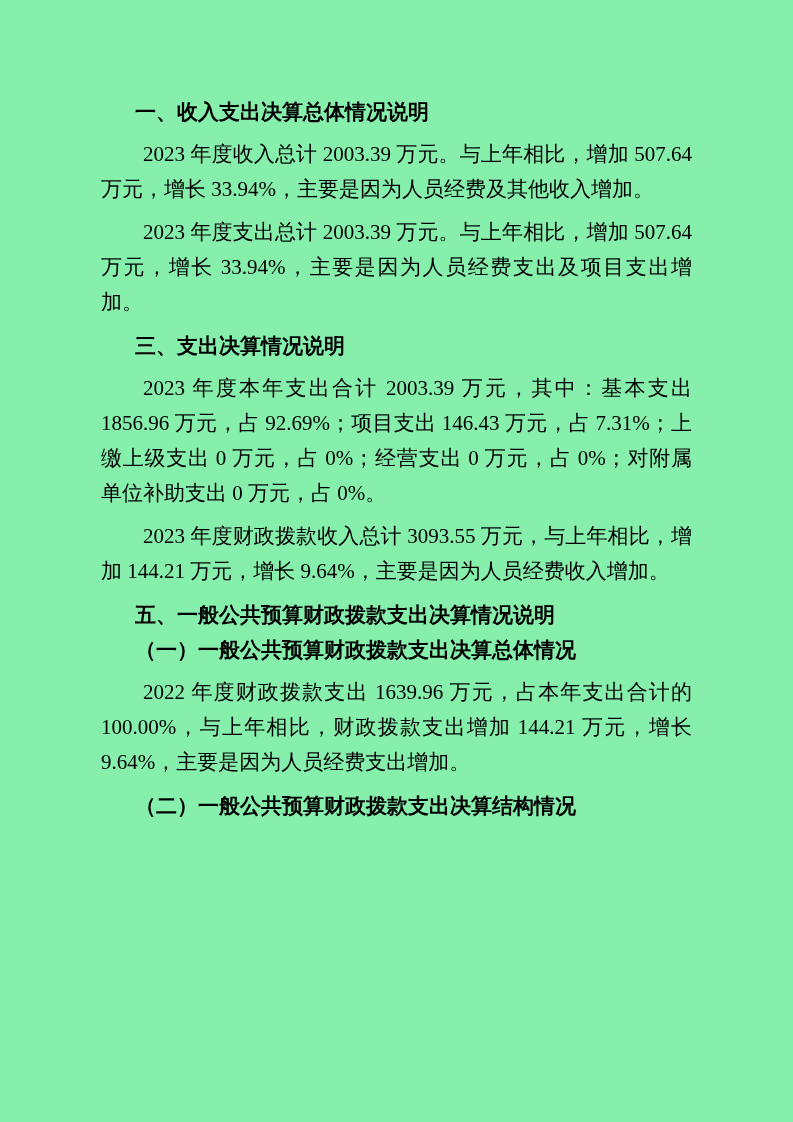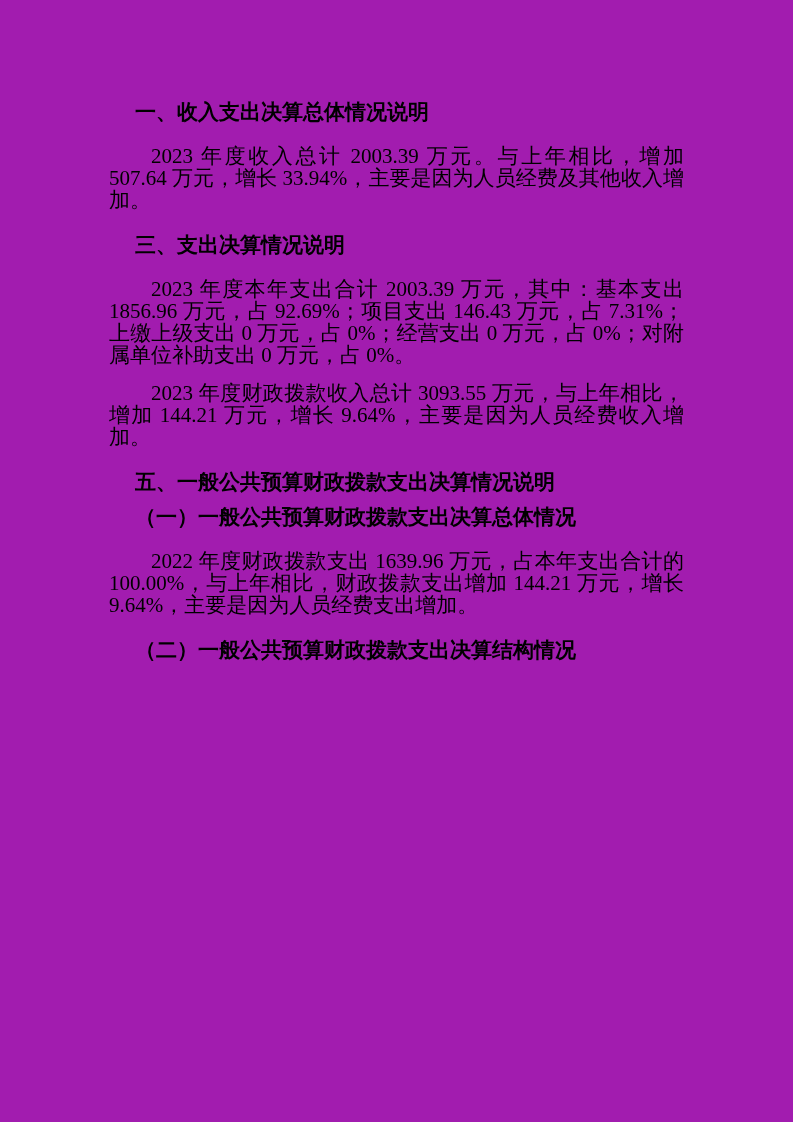--- a/index.html
+++ b/index.html
@@ -4,55 +4,56 @@
 <style>
   html, body {
     margin: 0;
     padding: 0;
     background: #ffffff;
   }
   .page {
     position: relative;
     width: 793px;
     height: 1122px;
-    background: #a21caf;
+    background: #86efac;
     box-sizing: border-box;
     padding: 94px 93px 0 93px;
     color: #000000;
     overflow: hidden;
   }
   .sec-heading, .sub-heading {
     margin: 0;
     font-size: 21px;
     line-height: 35px;
     font-weight: bold;
     color: #000000;
     font-family: "Liberation Sans", "DejaVu Sans", sans-serif;
     text-indent: 2em;
     text-align: left;
   }
   .para {
-    margin: 16px;
+    margin: 8px;
     font-size: 21px;
-    line-height: 22px;
+    line-height: 35px;
     font-weight: normal;
     color: #000000;
     font-family: "Liberation Serif", "DejaVu Serif", serif;
     text-indent: 2em;
     text-align: justify;
     text-justify: inter-ideograph;
   }
 </style>
 </head>
 <body>
 
 <div class="page">
 
   <h2 class="sec-heading">一、收入支出决算总体情况说明</h2>
   <p class="para">2023 年度收入总计 2003.39 万元。与上年相比，增加 507.64 万元，增长 33.94%，主要是因为人员经费及其他收入增加。</p>
+  <p class="para">2023 年度支出总计 2003.39 万元。与上年相比，增加 507.64 万元，增长 33.94%，主要是因为人员经费支出及项目支出增加。</p>
 
 
   <h2 class="sec-heading">三、支出决算情况说明</h2>
   <p class="para">2023 年度本年支出合计 2003.39 万元，其中：基本支出 1856.96 万元，占 92.69%；项目支出 146.43 万元，占 7.31%；上缴上级支出 0 万元，占 0%；经营支出 0 万元，占 0%；对附属单位补助支出 0 万元，占 0%。</p>
 
   <p class="para">2023 年度财政拨款收入总计 3093.55 万元，与上年相比，增加 144.21 万元，增长 9.64%，主要是因为人员经费收入增加。</p>
 
   <h2 class="sec-heading">五、一般公共预算财政拨款支出决算情况说明</h2>
   <h3 class="sub-heading">（一）一般公共预算财政拨款支出决算总体情况</h3>
   <p class="para">2022 年度财政拨款支出 1639.96 万元，占本年支出合计的 100.00%，与上年相比，财政拨款支出增加 144.21 万元，增长 9.64%，主要是因为人员经费支出增加。</p>

